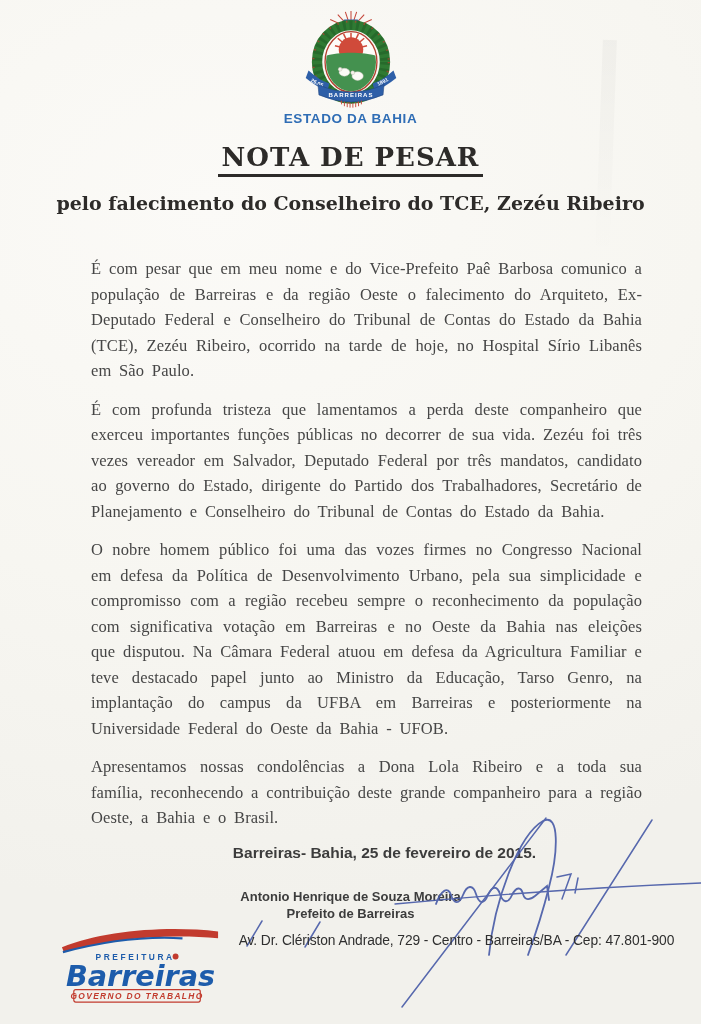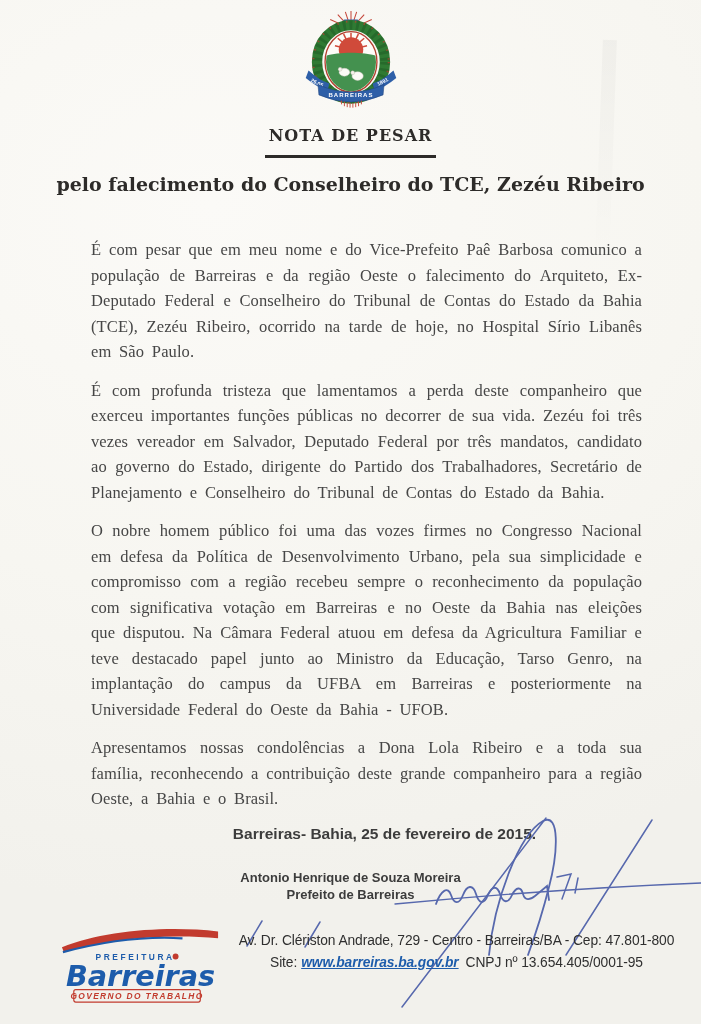--- a/index.html
+++ b/index.html
@@ -23,22 +23,22 @@
   .crest { display:block; margin:0 auto; }
   .org-name {
     margin-top:3px; font-size:17.5px; font-weight:bold; letter-spacing:.4px;
     color:#2f6db5;
   }
   .org-state { font-size:13.5px; font-weight:bold; letter-spacing:.6px; color:#2f6db5; margin-top:1px; }
   .doc-title-wrap { text-align:center; margin-top:16px; }
   .doc-title {
     display:inline-block;
     font-family:"DejaVu Serif","Liberation Serif",serif;
-    font-weight:bold; font-size:16px; letter-spacing:1px; color:#2d2b29;
-    border-bottom:3px solid #2d2b29; padding:0 4px 10px 4px;
+    font-weight:bold; font-size:26px; letter-spacing:1px; color:#2d2b29;
+    border-bottom:3px solid #2d2b29; padding:0 4px 2px 4px;
   }
   .doc-subtitle {
     text-align:center; margin-top:15px;
     font-family:"DejaVu Serif","Liberation Serif",serif;
     font-weight:bold; font-size:19px; color:#2d2b29;
   }
   .body-text {
     margin:42px 59px 0 91px; 
     text-align:justify;
     font-size:16.5px; line-height:25.5px;
@@ -118,20 +118,21 @@
       <path d="M 105 64 Q 94 74 83 78 L 85 86 Q 97 81 108 72 Z" fill="#2e5fa8"></path>
       <text x="17" y="79" font-size="5.6" font-weight="bold" fill="#ffffff" transform="rotate(26 24 77)">26.05</text>
       <text x="88" y="77" font-size="5.6" font-weight="bold" fill="#ffffff" transform="rotate(-26 96 77)">1891</text>
 
       <path d="M 25 79 Q 60 95 95 79 L 94 90 Q 60 105 26 90 Z" fill="#2e5fa8" stroke="#24487e" stroke-width=".6"></path>
       <text x="60" y="92.5" font-size="6.4" font-weight="bold" letter-spacing="1.1" fill="#ffffff" text-anchor="middle">BARREIRAS</text>
       <g stroke="#c4463a" stroke-width="1">
         <path d="M50 96 v4 M53 97 v5 M56 98 v5 M59 98.5 v5 M62 98.5 v5 M65 98 v5 M68 97 v5 M71 96 v4"></path>
       </g>
     </svg>
+    <div class="org-state">ESTADO DA BAHIA</div>
   </div>
 
   <div class="doc-title-wrap">
     <span class="doc-title">NOTA DE PESAR</span>
   </div>
   <div class="doc-subtitle">pelo falecimento do Conselheiro do TCE, Zezéu Ribeiro</div>
 
   <div class="body-text">
     <p>É com pesar que em meu nome e do Vice-Prefeito Paê Barbosa comunico a população de Barreiras e da região Oeste o falecimento do Arquiteto, Ex-Deputado Federal e Conselheiro do Tribunal de Contas do Estado da Bahia (TCE), Zezéu Ribeiro, ocorrido na tarde de hoje, no Hospital Sírio Libanês em São Paulo.</p>
     <p>É com profunda tristeza que lamentamos a perda deste companheiro que exerceu importantes funções públicas no decorrer de sua vida. Zezéu foi três vezes vereador em Salvador, Deputado Federal por três mandatos, candidato ao governo do Estado, dirigente do Partido dos Trabalhadores, Secretário de Planejamento e Conselheiro do Tribunal de Contas do Estado da Bahia.</p>
@@ -169,20 +170,17 @@
     <svg class="footer-logo" width="168" height="80" viewBox="0 0 170 80">
       <path d="M 6 23 C 48 6 112 1 164 7 L 164 14 C 114 9 56 14 8 28 Z" fill="#c23b2e"></path>
       <path d="M 7 28 C 52 16 95 12 128 14" fill="none" stroke="#1d5cab" stroke-width="2.2"></path>
       <text x="40" y="36" font-family="Liberation Sans, sans-serif" font-size="8.5" font-weight="bold" letter-spacing="2.6" fill="#1d5cab">PREFEITURA</text>
       <circle cx="121" cy="32.5" r="3" fill="#c23b2e"></circle>
       <text x="10" y="62" font-family="DejaVu Sans, sans-serif" font-size="29" font-weight="bold" font-style="italic" fill="#1d5cab">Barreiras</text>
       <rect x="18" y="66" width="128" height="12.5" rx="2" fill="none" stroke="#c23b2e" stroke-width="1.2"></rect>
       <text x="82" y="75.5" text-anchor="middle" font-family="Liberation Sans, sans-serif" font-size="8.5" font-weight="bold" font-style="italic" letter-spacing="1.4" fill="#c23b2e">GOVERNO DO TRABALHO</text>
     </svg>
     <div class="footer-contact">
-      <div>Av. Dr. Clériston Andrade, 729 - Centro - Barreiras/BA - Cep: 47.801-800</div>
-      <div class="site-line">
-        <span class="site-label">Site:</span><a class="site-url" href="#">www.barreiras.ba.gov.br</a><span>CNPJ nº 13.654.405/0001-95</span>
-      </div>
+      <div>Av. Dr. Clériston Andrade, 729 - Centro - Barreiras/BA - Cep: 47.801-900</div>
     </div>
   </div>
 
 </div>
 
 </body></html>

